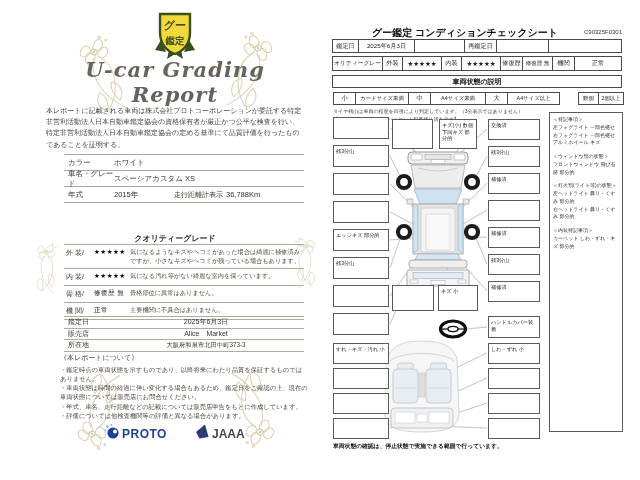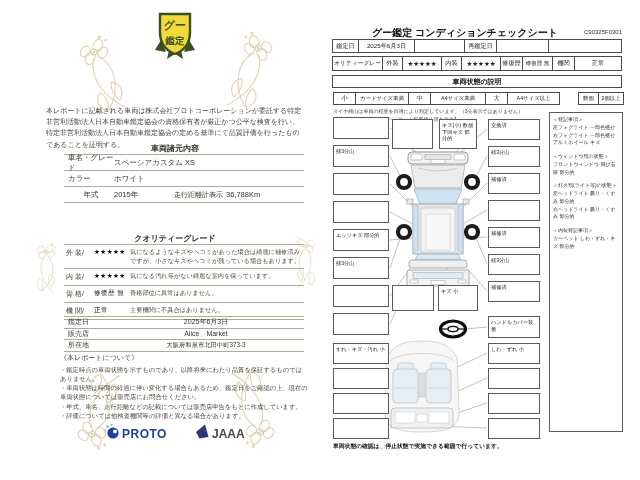--- a/index.html
+++ b/index.html
@@ -78,35 +78,35 @@
 
   <svg class="abs" style="left:155px;top:12px;width:40px;height:48px;z-index:1;" viewBox="0 0 40 48">
     <path d="M6,28 L0,38 L11,40 Z" fill="#3a4f1e"></path>
     <path d="M34,28 L40,38 L29,40 Z" fill="#3a4f1e"></path>
     <path d="M14,38 L12,47 L20,42 L28,47 L26,38 Z" fill="#3a4f1e"></path>
     <path d="M5,2 L35,2 L35,20 C35,32 28,39 20,42 C12,39 5,32 5,20 Z" fill="#f2d93b" stroke="#3a4f1e" stroke-width="2.4"></path>
     <text x="20" y="17" text-anchor="middle" font-size="11" font-weight="bold" fill="#3a4f1e">グー</text>
     <text x="20" y="32" text-anchor="middle" font-size="9.5" font-weight="bold" fill="#3a4f1e">鑑定</text>
   </svg>
 
+  <div class="abs lp-title" style="left:40px;top:57px;width:270px;z-index:1;">U-car Grading Report</div>
   <div class="abs lp-intro" style="left:46px;top:105px;width:260px;">本レポートに記載される車両は株式会社プロトコーポレーションが委託する特定非営利活動法人日本自動車鑑定協会の資格保有者が厳正かつ公平な検査を行い、特定非営利活動法人日本自動車鑑定協会の定める基準にて品質評価を行ったものであることを証明する。</div>
 
-  <div class="abs sec-title" style="left:40px;top:143px;width:270px;">車両諸元内容</div>
 
   <div class="abs ltable" style="left:64px;top:154px;width:240px;">
+    <div class="srow">
+      <span class="lab" style="width:50px;">カラー</span>
+      <span>ホワイト</span>
+    </div>
     <div class="srow">
       <span class="lab" style="width:50px;">車名・グレード</span>
       <span>スペーシアカスタム XS</span>
     </div>
     <div class="srow">
-      <span class="lab" style="width:50px;">カラー</span>
-      <span>ホワイト</span>
-    </div>
-    <div class="srow">
-      <span class="lab" style="width:50px;text-align:center;">年式</span>
+      <span class="lab" style="width:50px;">年式</span>
       <span style="width:56px;">2015年</span>
       <span class="lab" style="width:56px;font-size:7px;">走行距離計表示</span>
       <span>36,788Km</span>
     </div>
   </div>
 
   <div class="abs sec-title" style="left:40px;top:233px;width:270px;">クオリティーグレード</div>
 
   <div class="abs ltable" style="left:64px;top:244px;width:240px;">
     <div class="qrow">

